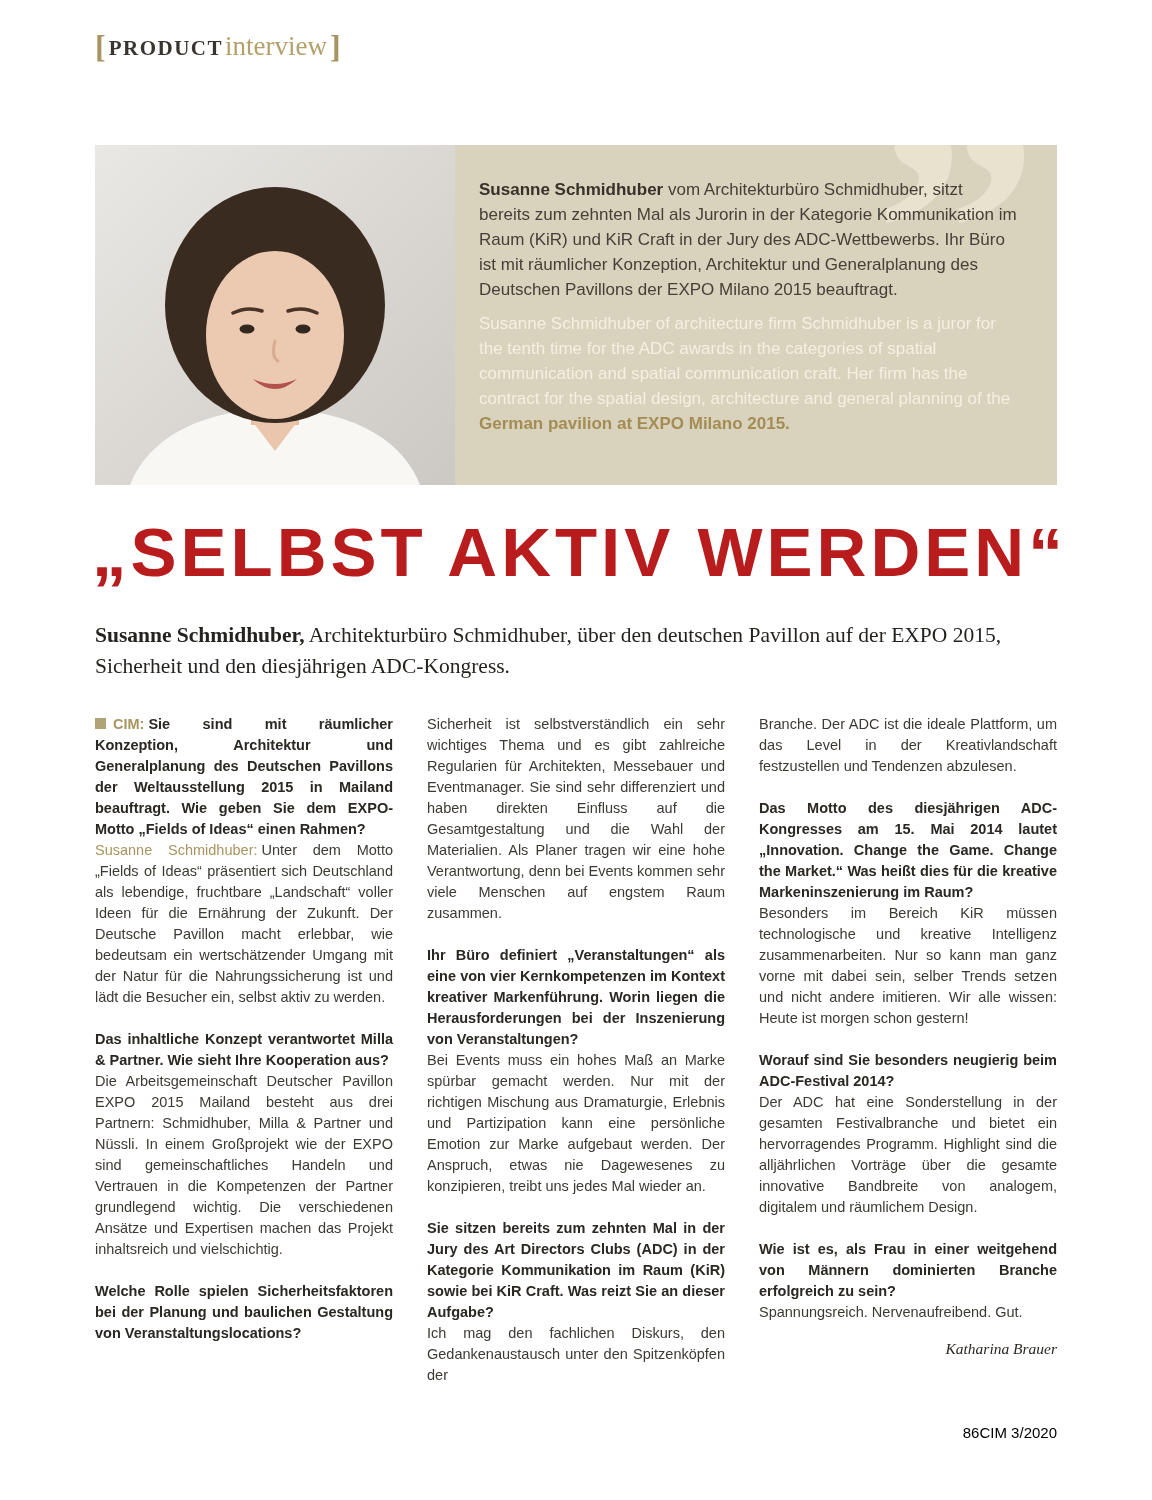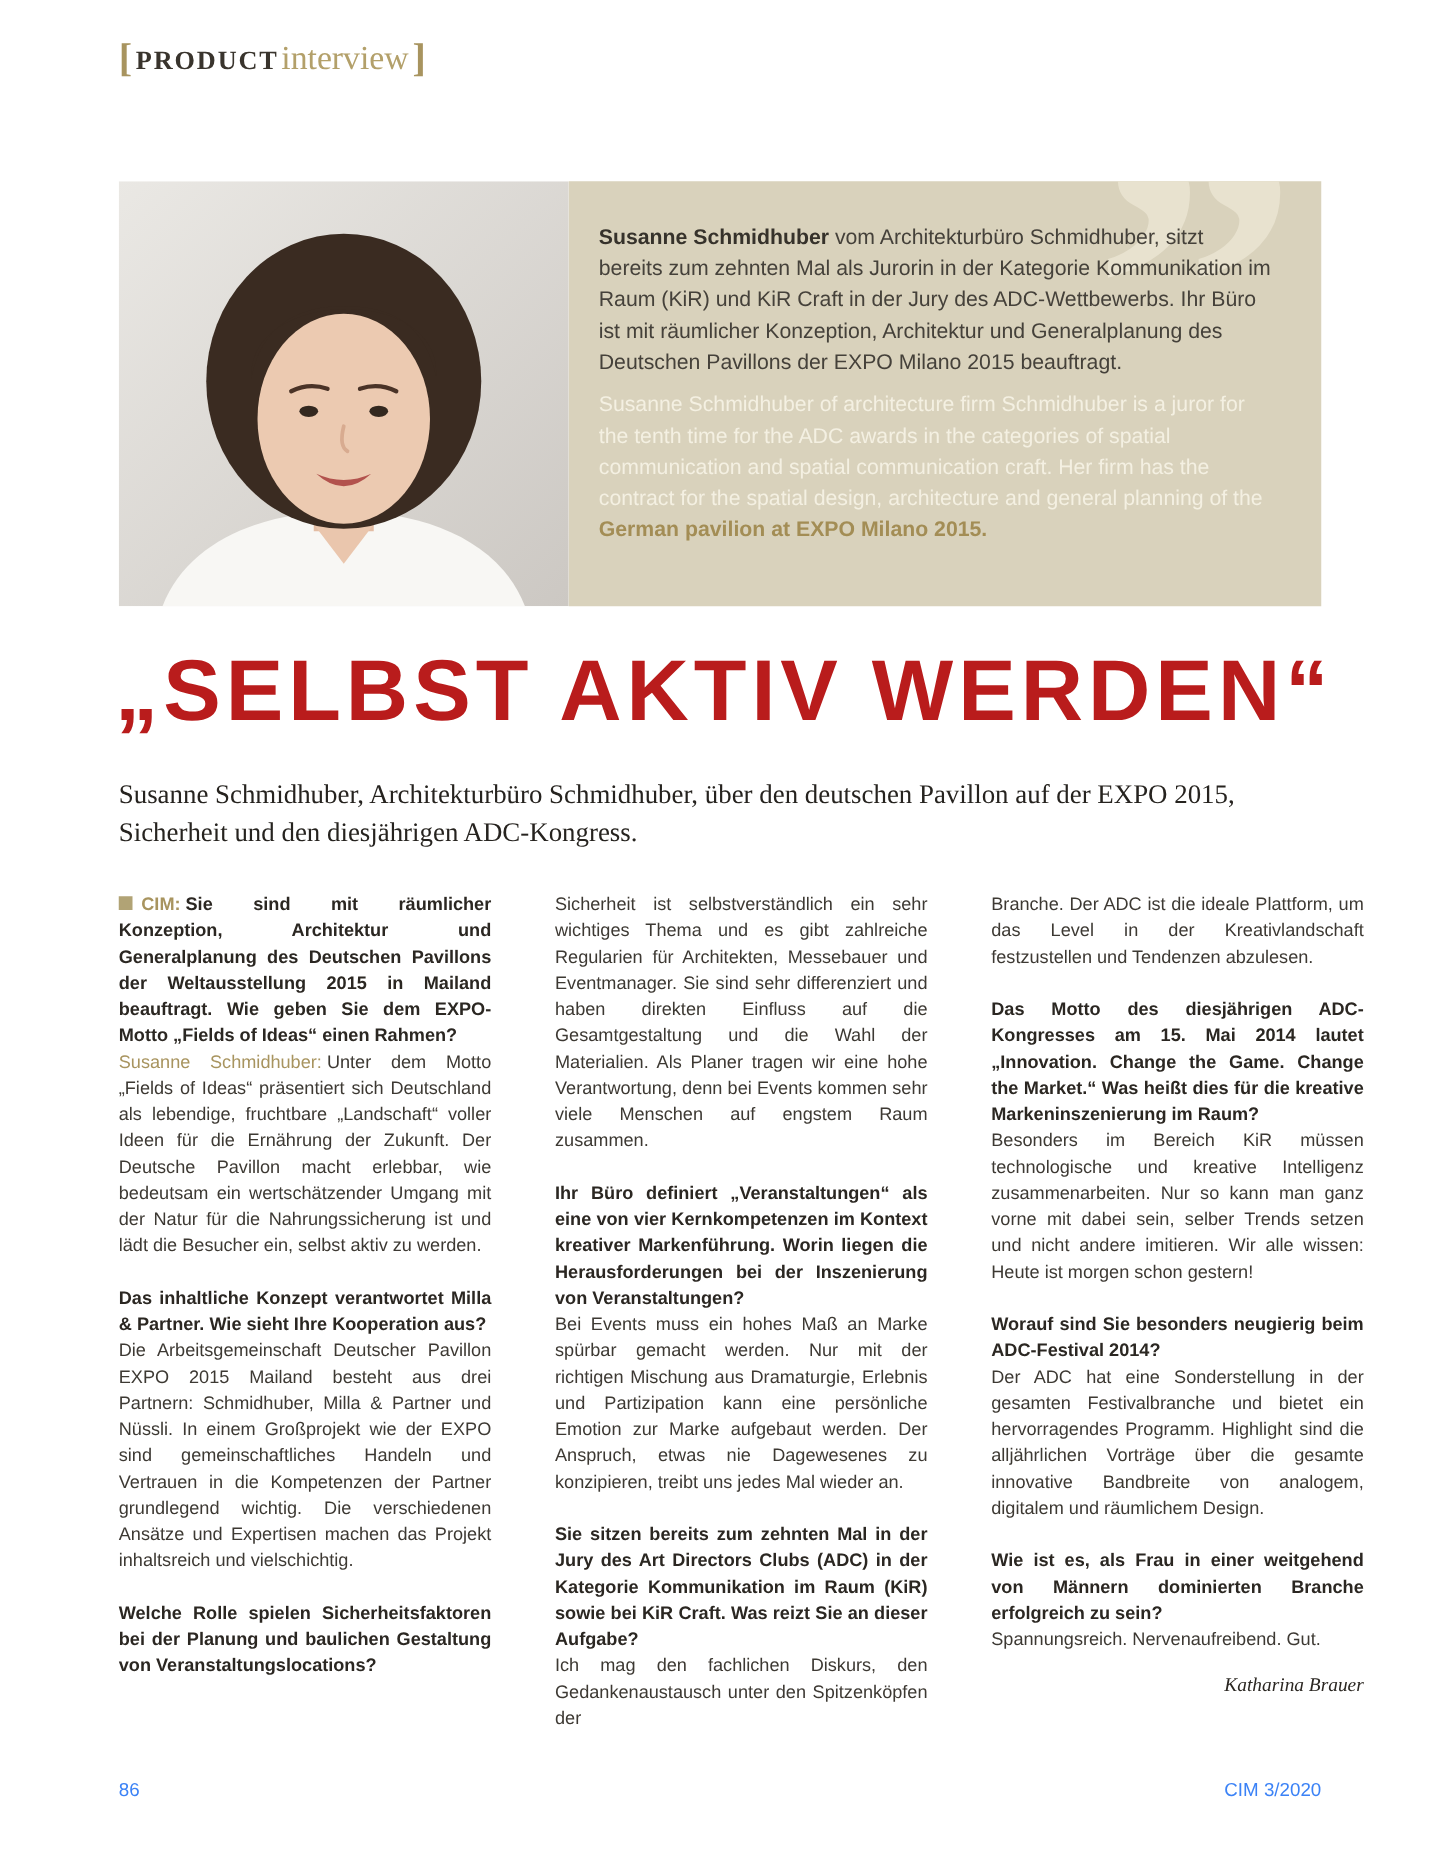--- a/index.html
+++ b/index.html
@@ -22,38 +22,38 @@
   .intro-de { position:relative; z-index:1; font-size:17px; line-height:25px; color:#45413a; text-align:left; }
   .intro-de .lead { font-weight:700; color:#36322b; }
   .intro-en { position:relative; z-index:1; margin-top:9px; font-size:17px; line-height:25px; color:#f4f0e2; }
   .intro-en .en-bold { font-weight:700; color:#a38d55; }
 
   
   .headline { position:absolute; left:92px; top:518px; width:990px; font-family:Liberation Sans, sans-serif;
               font-size:69px; line-height:1; letter-spacing:4px; color:#b91c1c; white-space:nowrap; }
   .deck { position:absolute; left:95px; top:620px; width:962px; font-family:"Liberation Serif", serif;
           font-size:21.5px; line-height:31px; color:#26231f; }
-  .deck .lead { font-weight:400; }
+  .deck .lead { font-weight:700; }
 
   
-  .article { position:absolute; left:95px; top:714px; width:962px; display:flex; gap:51px; }
+  .article { position:absolute; left:95px; top:714px; width:962px; display:flex; gap:34px; }
   .col { flex:0 0 298px; width:298px; font-size:14.5px; line-height:21px; text-align:justify;
          hyphens:auto; -webkit-hyphens:auto; color:#3d3933; }
   .para { margin:0; }
   .q { font-weight:700; color:#2b2722; margin-top:21px; }
   .q.first { margin-top:0; }
   .alabel { color:#a8945f; margin-right:4px; }
   .qlabel { color:#a8945f; margin-right:4px; font-weight:700; }
   .marker { display:inline-block; width:11px; height:11px; background:#b1a375; margin-right:7px; }
   .byline { text-align:right; font-family:"Liberation Serif", serif; font-style:italic;
             font-size:15.5px; color:#2b2722; margin-top:15px; }
 
   
-  .footer { position:absolute; left:95px; top:1424px; width:962px; display:flex; justify-content:space-between;
-            font-size:15px; color:#3b82f6; }
+  .footer { position:absolute; left:95px; top:1424px; width:962px; display:flex; justify-content:flex-end;
+            font-size:15px; color:#000000; }
 </style>
 </head>
 <body>
 
 <div class="page">
 
   <div class="kicker"><span class="bracket">[</span><span class="k-product">PRODUCT</span><span class="k-interview">interview</span><span class="bracket">]</span></div>
 
   <div class="hero">
     <svg class="portrait" viewBox="0 0 360 340" preserveAspectRatio="none" aria-hidden="true">

